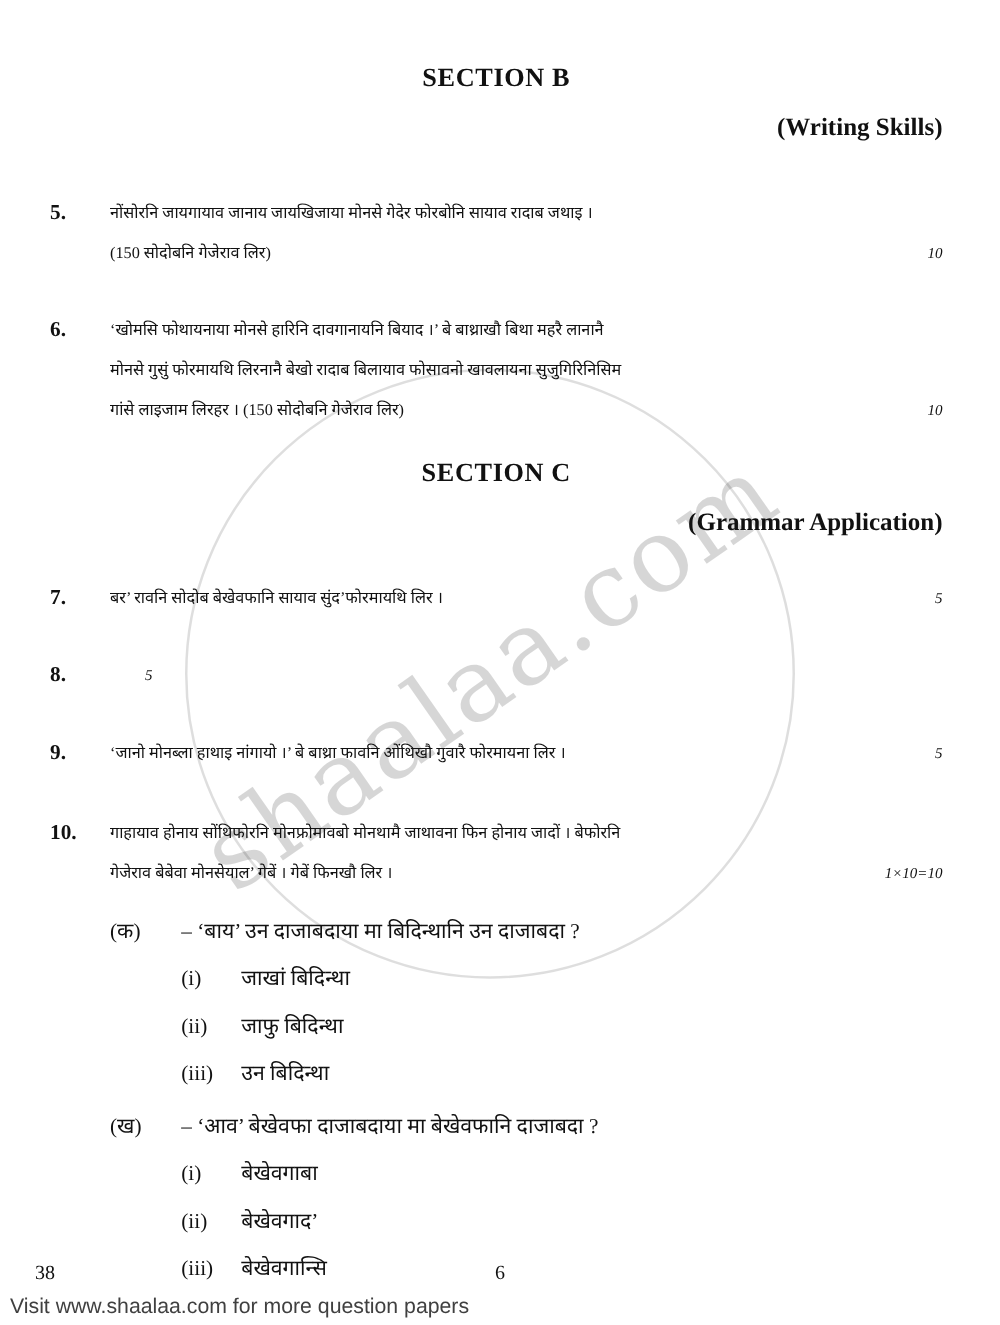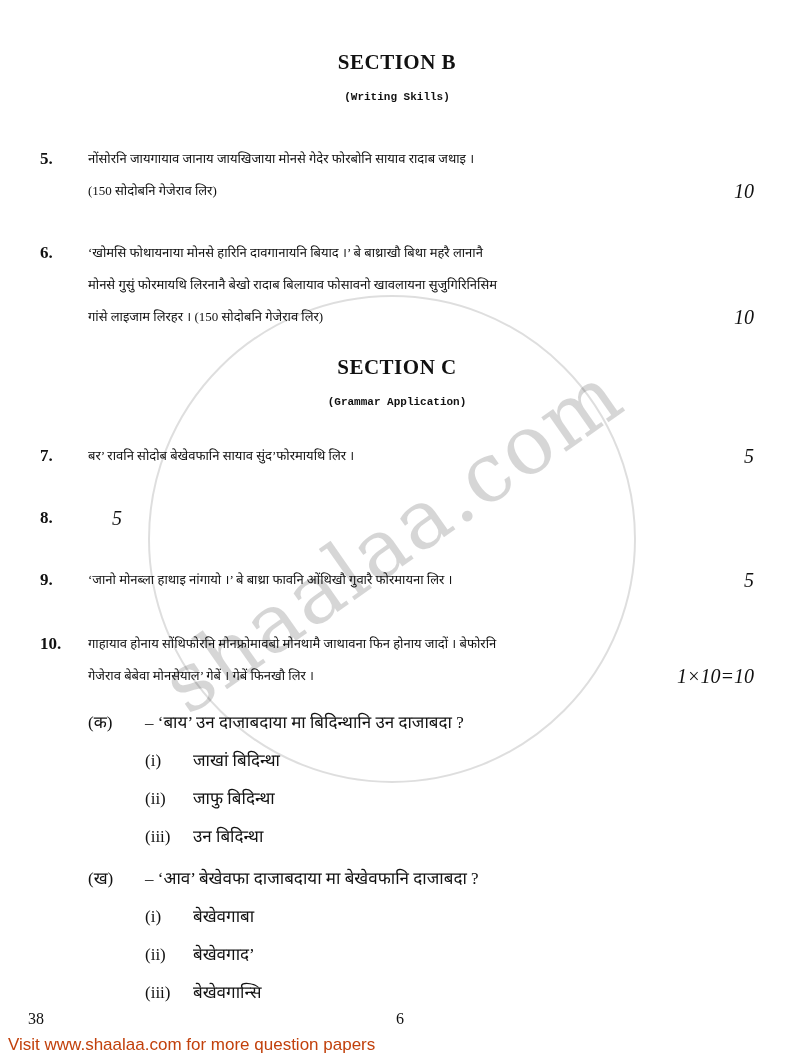--- a/index.html
+++ b/index.html
@@ -47,25 +47,24 @@
     z-index: 1;
     padding: 50px 46px 0 40px;
   }
   .section-title {
     text-align: center;
     font-size: 21px;
     font-weight: bold;
     letter-spacing: 0.5px;
   }
   .section-subtitle {
-    text-align: center;
-    font-size: 11px;
+    text-align: right;
+    font-size: 20px;
     font-weight: bold;
     margin-top: 16px;
-    font-family: Liberation Mono, monospace;
   }
   .st-b { margin-top: 0; }
   .st-c { margin-top: 22px; }
   .question { display: flex; align-items: flex-start; }
   .q5  { margin-top: 40px; }
   .q6  { margin-top: 30px; }
   .q7  { margin-top: 32px; }
   .q8  { margin-top: 30px; }
   .q9  { margin-top: 30px; }
   .q10 { margin-top: 32px; }
@@ -81,21 +80,21 @@
     line-height: 32px;
     white-space: pre-line;
     padding-right: 16px;
   }
   .q-marks {
     flex: 0 0 auto;
     min-width: 34px;
     align-self: flex-end;
     text-align: right;
     font-style: italic;
-    font-size: 20px;
+    font-size: 12px;
     line-height: 32px;
   }
   .subq {
     display: flex;
     margin: 20px 0 0 48px;
     font-size: 17px;
     line-height: 22px;
   }
   .subq-label { flex: 0 0 57px; }
   .subq-text  { flex: 1 1 auto; }
@@ -129,21 +128,21 @@
     text-align: center;
     top: 0;
   }
   .visit-line {
     position: absolute;
     left: 8px;
     bottom: 5px;
     z-index: 1;
     font-family: "Liberation Sans", "DejaVu Sans", sans-serif;
     font-size: 17px;
-    color: #c2410c;
+    color: #404040;
   }
 </style>
 </head>
 <body>
 
 <div class="page">
 
   <div class="watermark">
     <div class="wm-ring"></div>
     <div class="wm-text">shaalaa.com</div>

